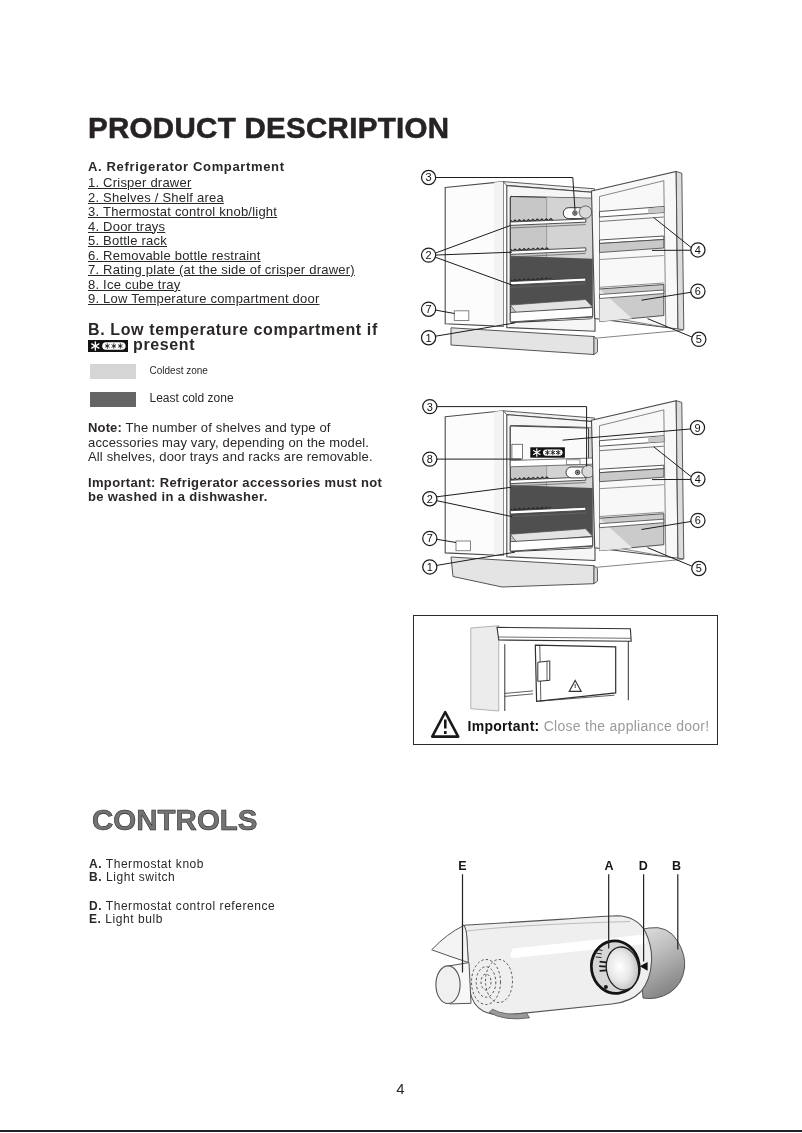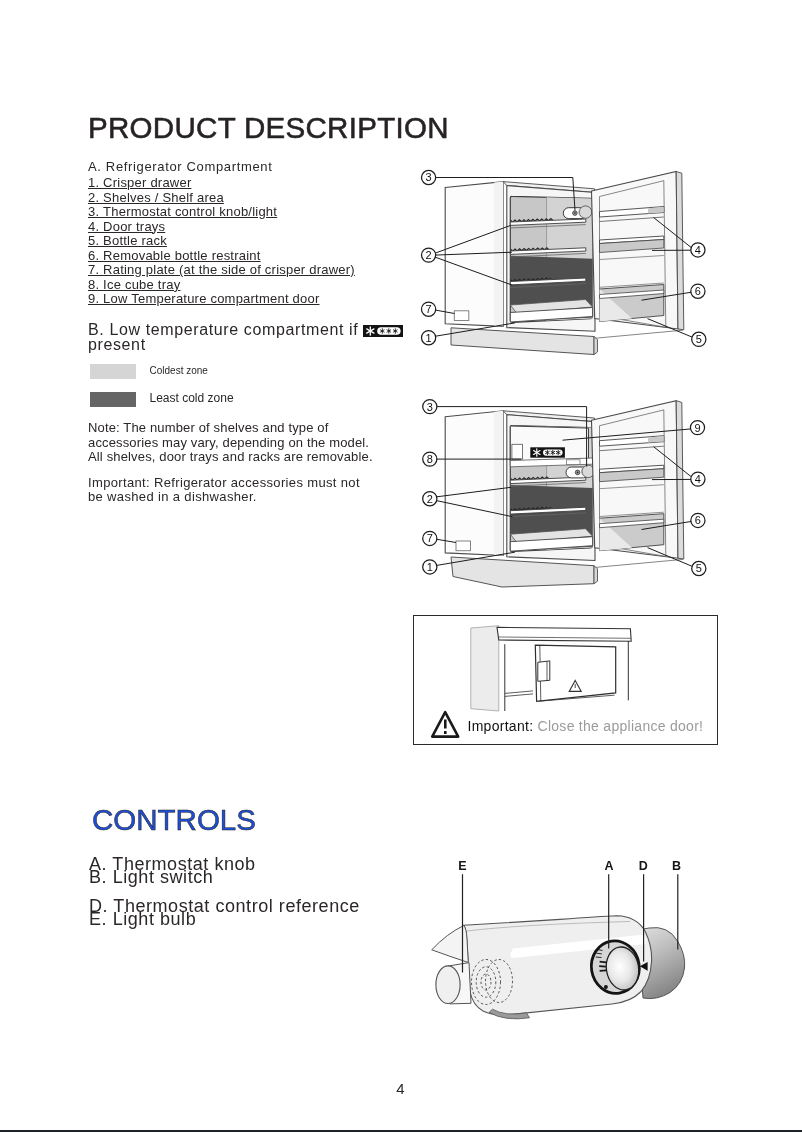--- a/index.html
+++ b/index.html
@@ -1,19 +1,19 @@
 <!DOCTYPE html>
 <html><head>
 <meta charset="utf-8">
 <style>
   html,body{margin:0;padding:0;}
   body{width:802px;height:1133px;position:relative;background:#fff;-webkit-font-smoothing:antialiased;
        font-family:"Liberation Sans",sans-serif;color:#2b2728;overflow:hidden;}
   .abs{position:absolute;}
-  .b{font-weight:normal;}
+  .b{font-weight:bold;}
 </style>
 </head>
 <body>
 
 <div class="abs b" style="left:88px;top:112.8px;font-size:29.5px;line-height:29.5px;letter-spacing:0.3px;color:#272324;-webkit-text-stroke:0.55px #272324;">PRODUCT DESCRIPTION</div>
 
 <div class="abs b" style="left:88px;top:160px;font-size:13px;line-height:14px;letter-spacing:0.65px;">A.&nbsp;Refrigerator Compartment</div>
 
 <div class="abs" style="left:88px;top:176px;font-size:13px;line-height:14.5px;letter-spacing:0.22px;text-decoration:underline;">
 1.&nbsp;Crisper drawer<br>
@@ -395,23 +395,23 @@
 </svg>
 
 <svg class="abs" style="left:429px;top:708px;" width="34" height="34" viewBox="0 0 34 34">
 <path d="M16.2 4.2 L29.2 28.6 L3.2 28.6 Z" fill="none" stroke="#1a1a1a" stroke-width="2.6" stroke-linejoin="round"></path>
 <rect x="15" y="11.5" width="2.6" height="9" fill="#1a1a1a"></rect>
 <rect x="15" y="23" width="2.6" height="3" fill="#1a1a1a"></rect>
 </svg>
 
 <div class="abs" style="left:467.5px;top:719px;font-size:14px;line-height:15px;letter-spacing:0.28px;"><span class="b" style="color:#111;">Important:</span> <span style="color:#9b9b9b;">Close the appliance door!</span></div>
 
-<div class="abs b" style="left:92px;top:804.7px;font-size:29.5px;line-height:29.5px;letter-spacing:0px;color:#1d4ed8;-webkit-text-stroke:0.55px #272324;">CONTROLS</div>
-
-<div class="abs" style="left:89px;top:857.5px;font-size:18px;line-height:13.3px;letter-spacing:0.55px;">
+<div class="abs b" style="left:92px;top:804.7px;font-size:29.5px;line-height:29.5px;letter-spacing:0px;color:#737373;-webkit-text-stroke:0.55px #272324;">CONTROLS</div>
+
+<div class="abs" style="left:89px;top:857.5px;font-size:12px;line-height:13.3px;letter-spacing:0.55px;">
 <div><span class="b">A.</span> Thermostat knob</div>
 <div><span class="b">B.</span> Light switch</div>
 <div style="margin-top:16px;"><span class="b">D.</span> Thermostat control reference</div>
 <div><span class="b">E.</span> Light bulb</div>
 </div>
 
 <svg class="abs" style="left:425px;top:855px;" width="275" height="170" viewBox="425 855 275 170">
 <g id="controls">
 <defs>
         <radialGradient id="sph" cx="0.42" cy="0.45" r="0.75">

